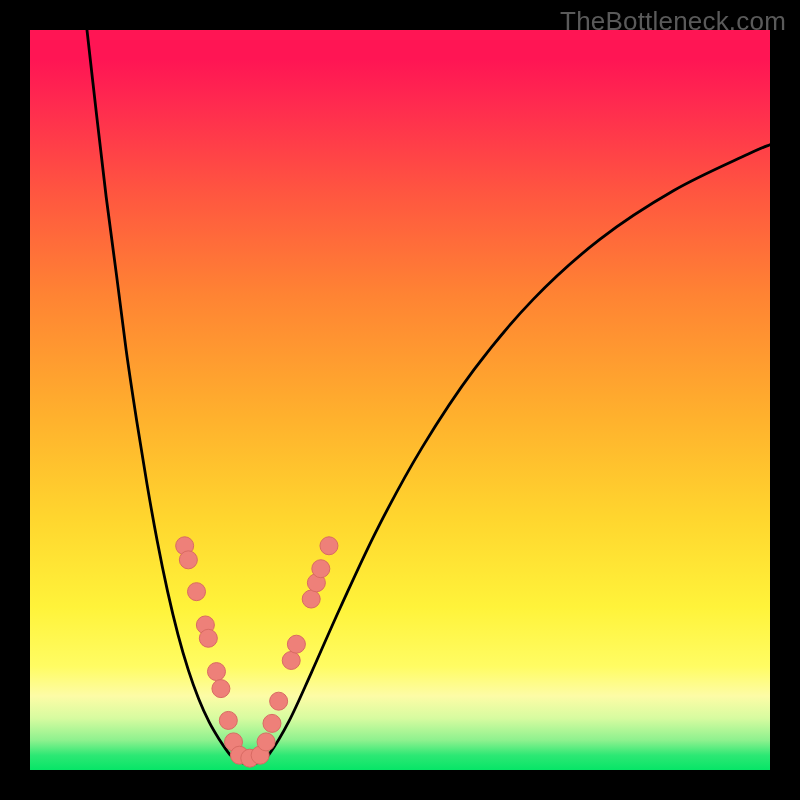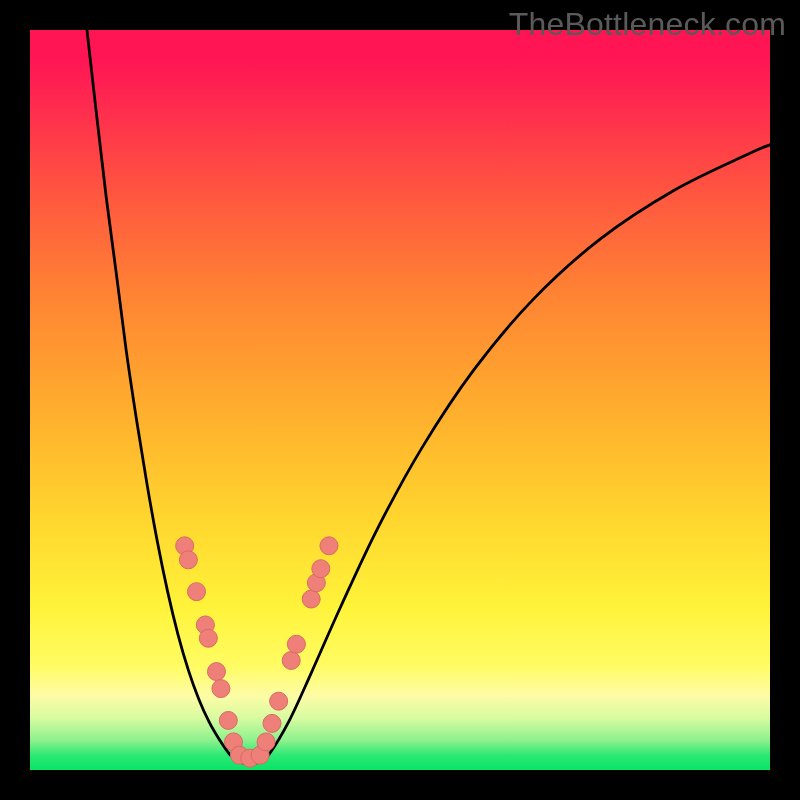--- a/index.html
+++ b/index.html
@@ -14,21 +14,21 @@
   .frame {
     position: relative;
     width: 800px;
     height: 800px;
     background: #000;
   }
   .watermark {
     position: absolute;
     top: 6px;
     right: 14px;
-    font-size: 32px;
+    font-size: 26px;
     font-weight: 400;
     color: #5a5a5a;
     letter-spacing: 0.2px;
     z-index: 10;
   }
   .plot-area {
     position: absolute;
     left: 30px;
     top: 30px;
     width: 740px;

